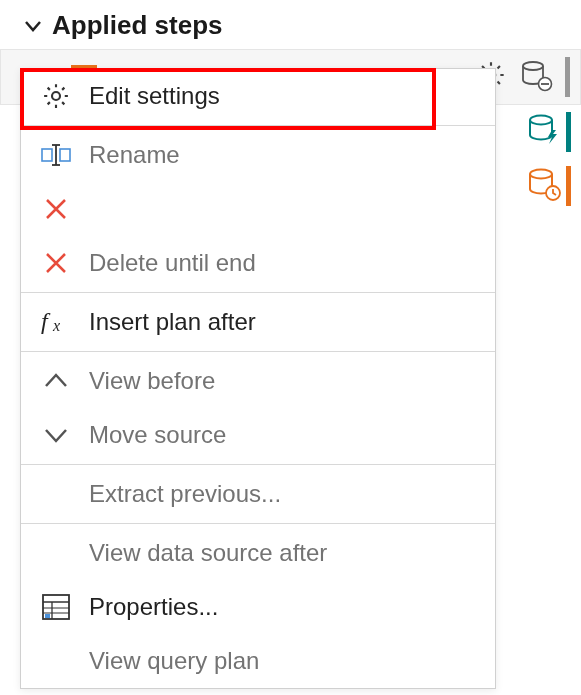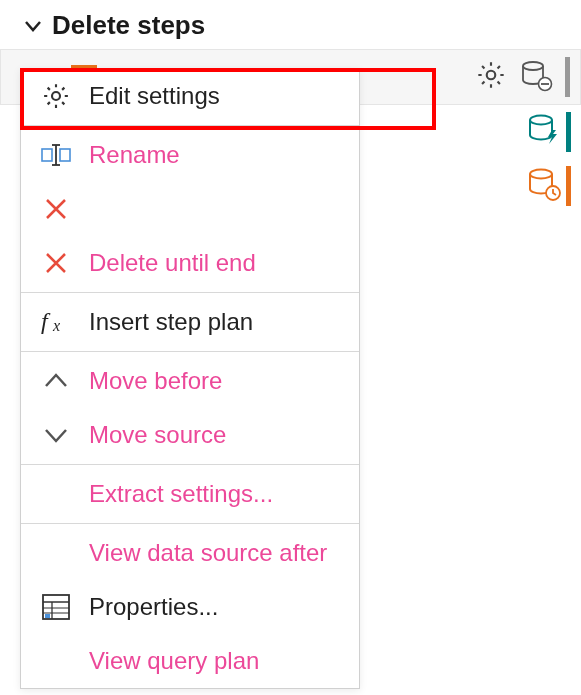--- a/index.html
+++ b/index.html
@@ -62,37 +62,37 @@
     }
     .side-bar {
       width: 5px;
       height: 40px;
       margin-left: 4px;
     }
     .context-menu {
       position: absolute;
       left: 20px;
       top: 68px;
-      width: 340px;
+      width: 476px;
       background: #ffffff;
       border: 1px solid #d0d0d0;
       box-shadow: 0 2px 8px rgba(0,0,0,0.08);
     }
     .menu-item {
       display: flex;
       align-items: center;
       gap: 16px;
       padding: 10px 18px;
       font-size: 24px;
       color: #222;
       cursor: pointer;
       min-height: 52px;
     }
     .menu-item.disabled {
-      color: #ec4899;
+      color: #737373;
       cursor: default;
     }
     .menu-item .icon-slot {
       width: 34px;
       height: 34px;
       display: flex;
       align-items: center;
       justify-content: center;
       flex-shrink: 0;
     }
@@ -118,21 +118,21 @@
   </style>
 </head>
 <body>
 
 <div class="panel-header">
   <span class="chevron">
     <svg width="18" height="18" viewBox="0 0 18 18">
         <path d="M2 5 L9 13 L16 5" fill="none" stroke="#222" stroke-width="2.5"></path>
       </svg>
   </span>
-  <span>Delete steps</span>
+  <span>Applied steps</span>
 </div>
 
 <div class="steps-area">
   <div class="left">
     <span class="small-table-icon">
       <svg width="26" height="24" viewBox="0 0 26 24">
         <rect x="1" y="1" width="24" height="22" fill="#fff" stroke="#e8701b" stroke-width="2"></rect>
         <rect x="1" y="1" width="24" height="6" fill="#e8701b"></rect>
         <line x1="13" y1="7" x2="13" y2="23" stroke="#e8701b" stroke-width="1.5"></line>
         <line x1="1" y1="15" x2="25" y2="15" stroke="#e8701b" stroke-width="1.5"></line>
@@ -228,48 +228,48 @@
 
   <div class="menu-sep"></div>
 
   <div class="menu-item">
     <span class="icon-slot">
       <svg width="30" height="30" viewBox="0 0 30 30">
         <text x="0" y="22" font-family="Georgia, serif" font-style="italic" font-size="24" fill="#222">f</text>
         <text x="12" y="24" font-family="Georgia, serif" font-style="italic" font-size="16" fill="#222">x</text>
       </svg>
     </span>
-    <span>Insert step plan</span>
+    <span>Insert plan after</span>
   </div>
 
   <div class="menu-sep"></div>
 
   <div class="menu-item disabled">
     <span class="icon-slot">
       <svg width="26" height="20" viewBox="0 0 26 20">
           <path d="M3 15 L13 4 L23 15" fill="none" stroke="#545454" stroke-width="2.5"></path>
         </svg>
     </span>
-    <span>Move before</span>
+    <span>View before</span>
   </div>
 
   <div class="menu-item disabled">
     <span class="icon-slot">
       <svg width="26" height="20" viewBox="0 0 26 20">
           <path d="M3 5 L13 16 L23 5" fill="none" stroke="#545454" stroke-width="2.5"></path>
         </svg>
     </span>
     <span>Move source</span>
   </div>
 
   <div class="menu-sep"></div>
 
   <div class="menu-item disabled">
     <span class="icon-slot"></span>
-    <span>Extract settings...</span>
+    <span>Extract previous...</span>
   </div>
 
   <div class="menu-sep"></div>
 
   <div class="menu-item disabled">
     <span class="icon-slot"></span>
     <span>View data source after</span>
   </div>
 
   <div class="menu-item">

